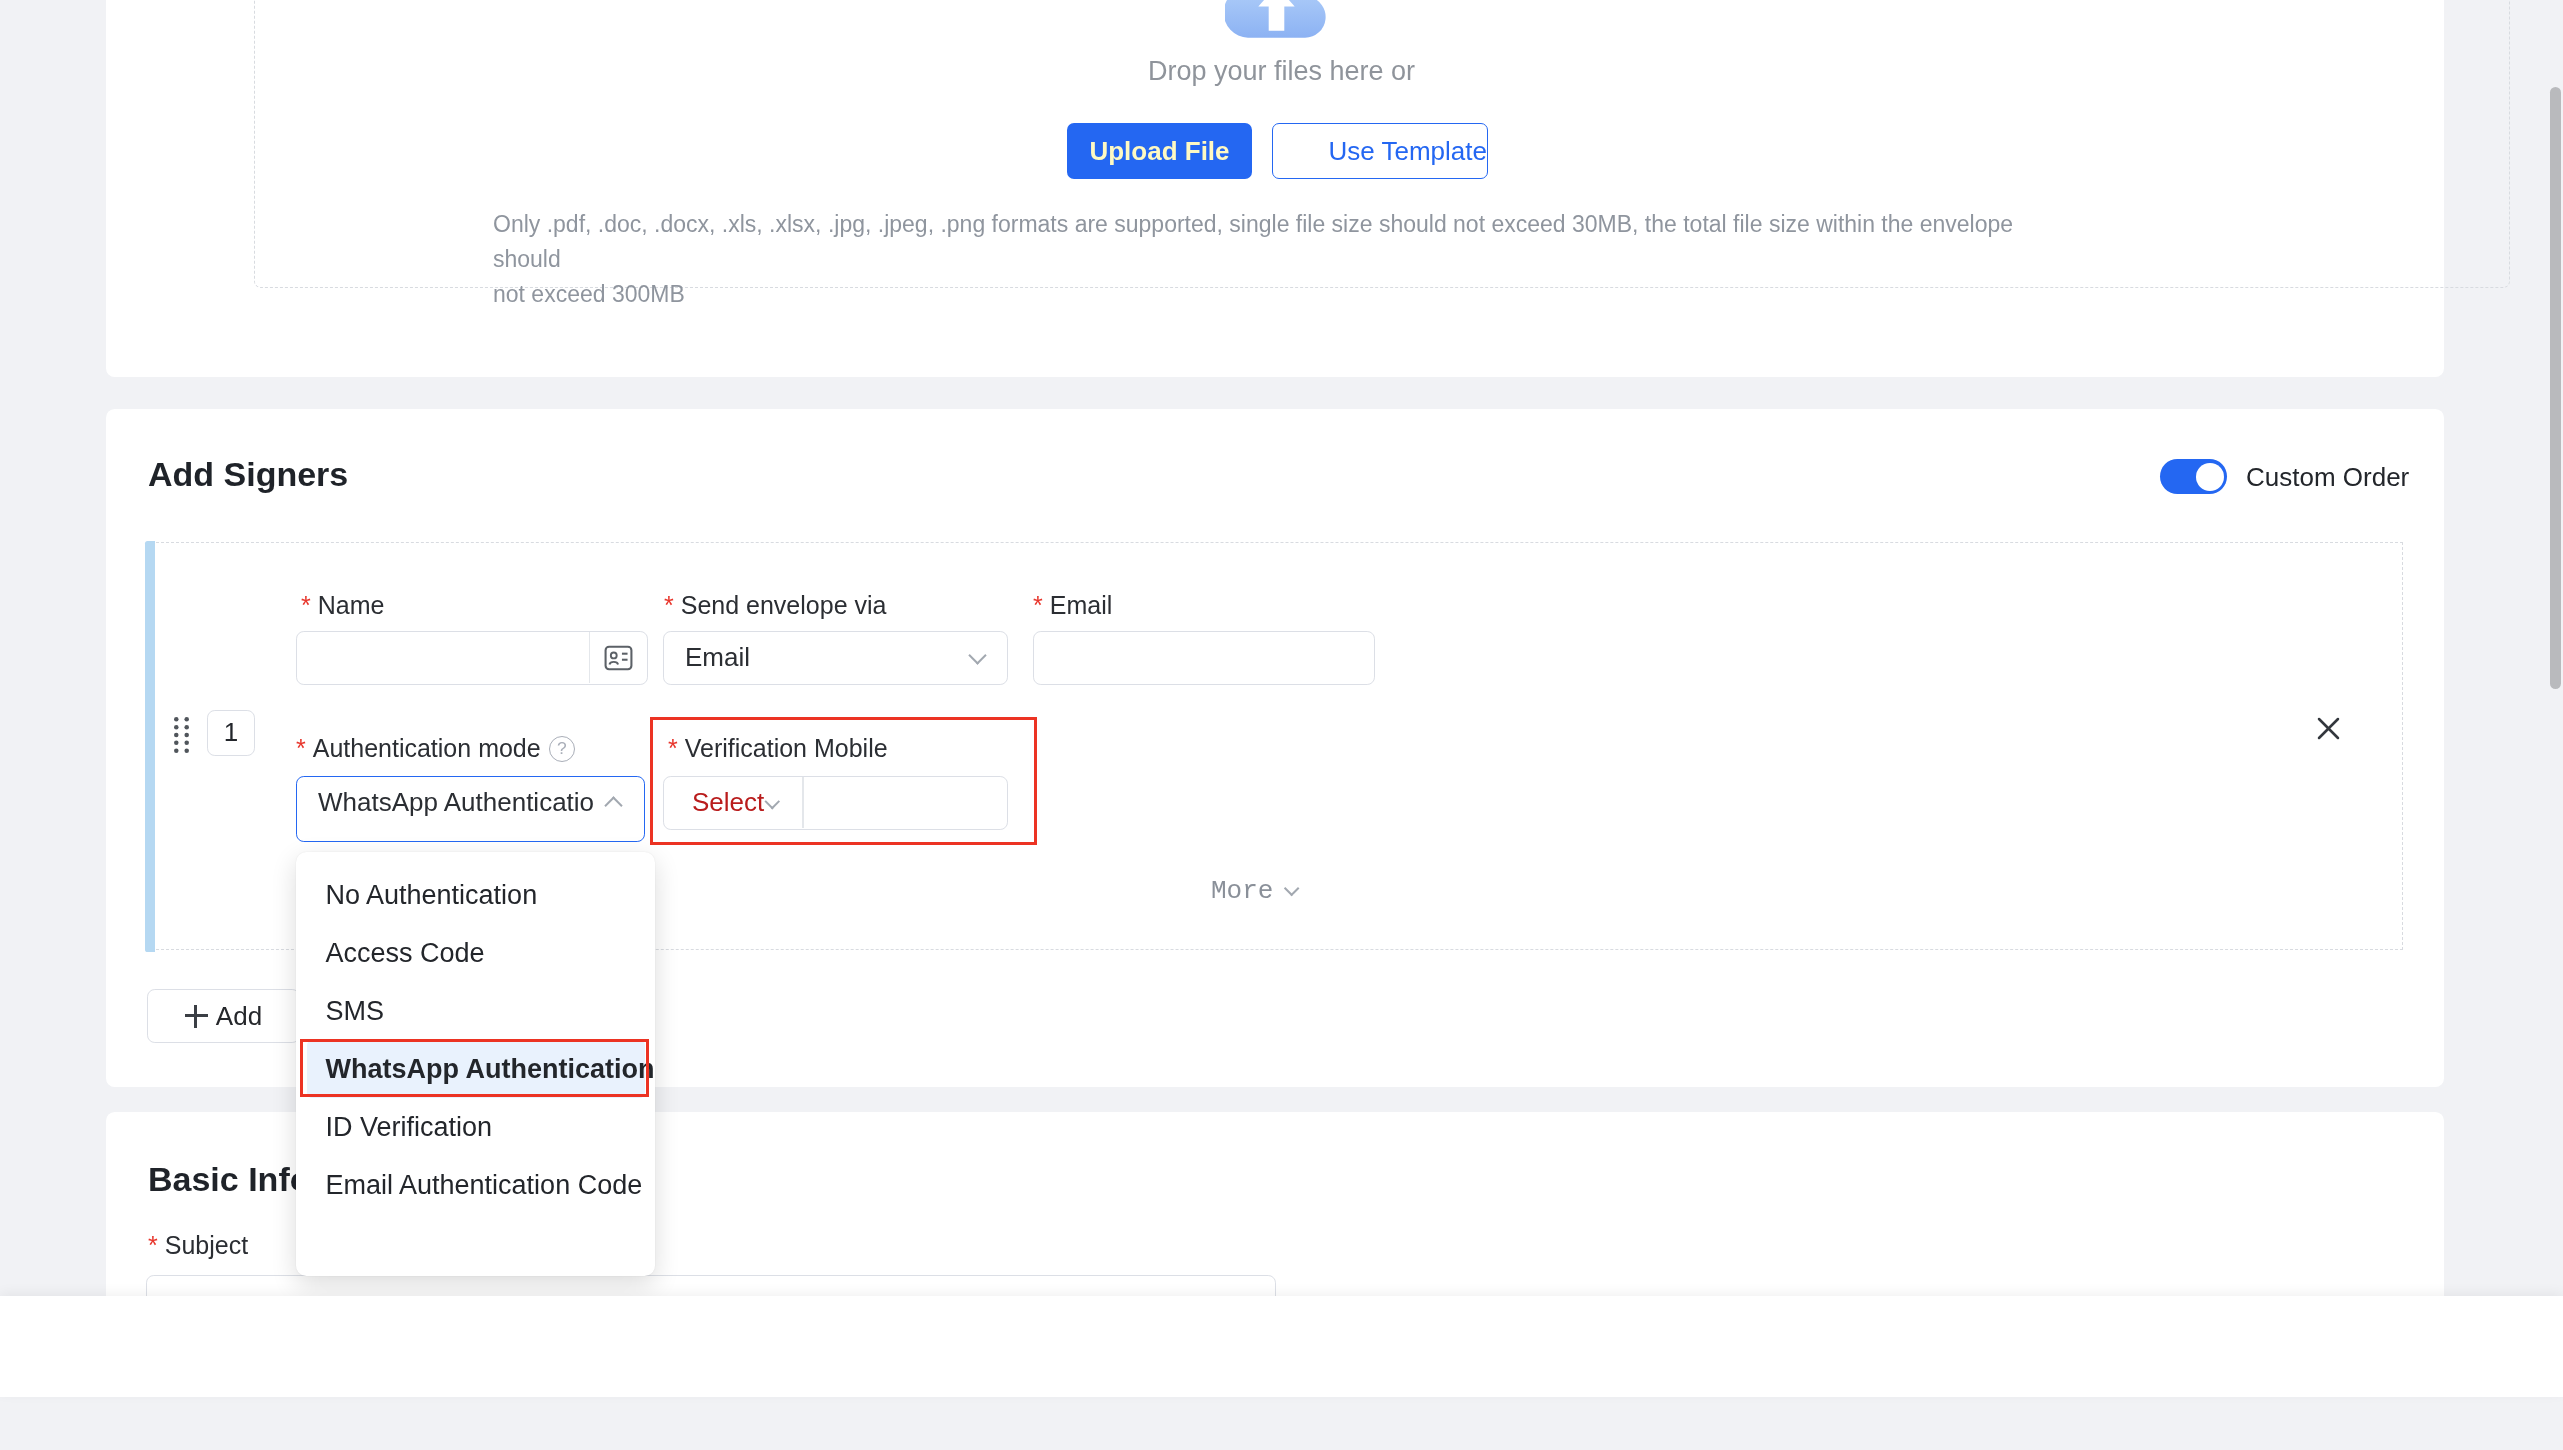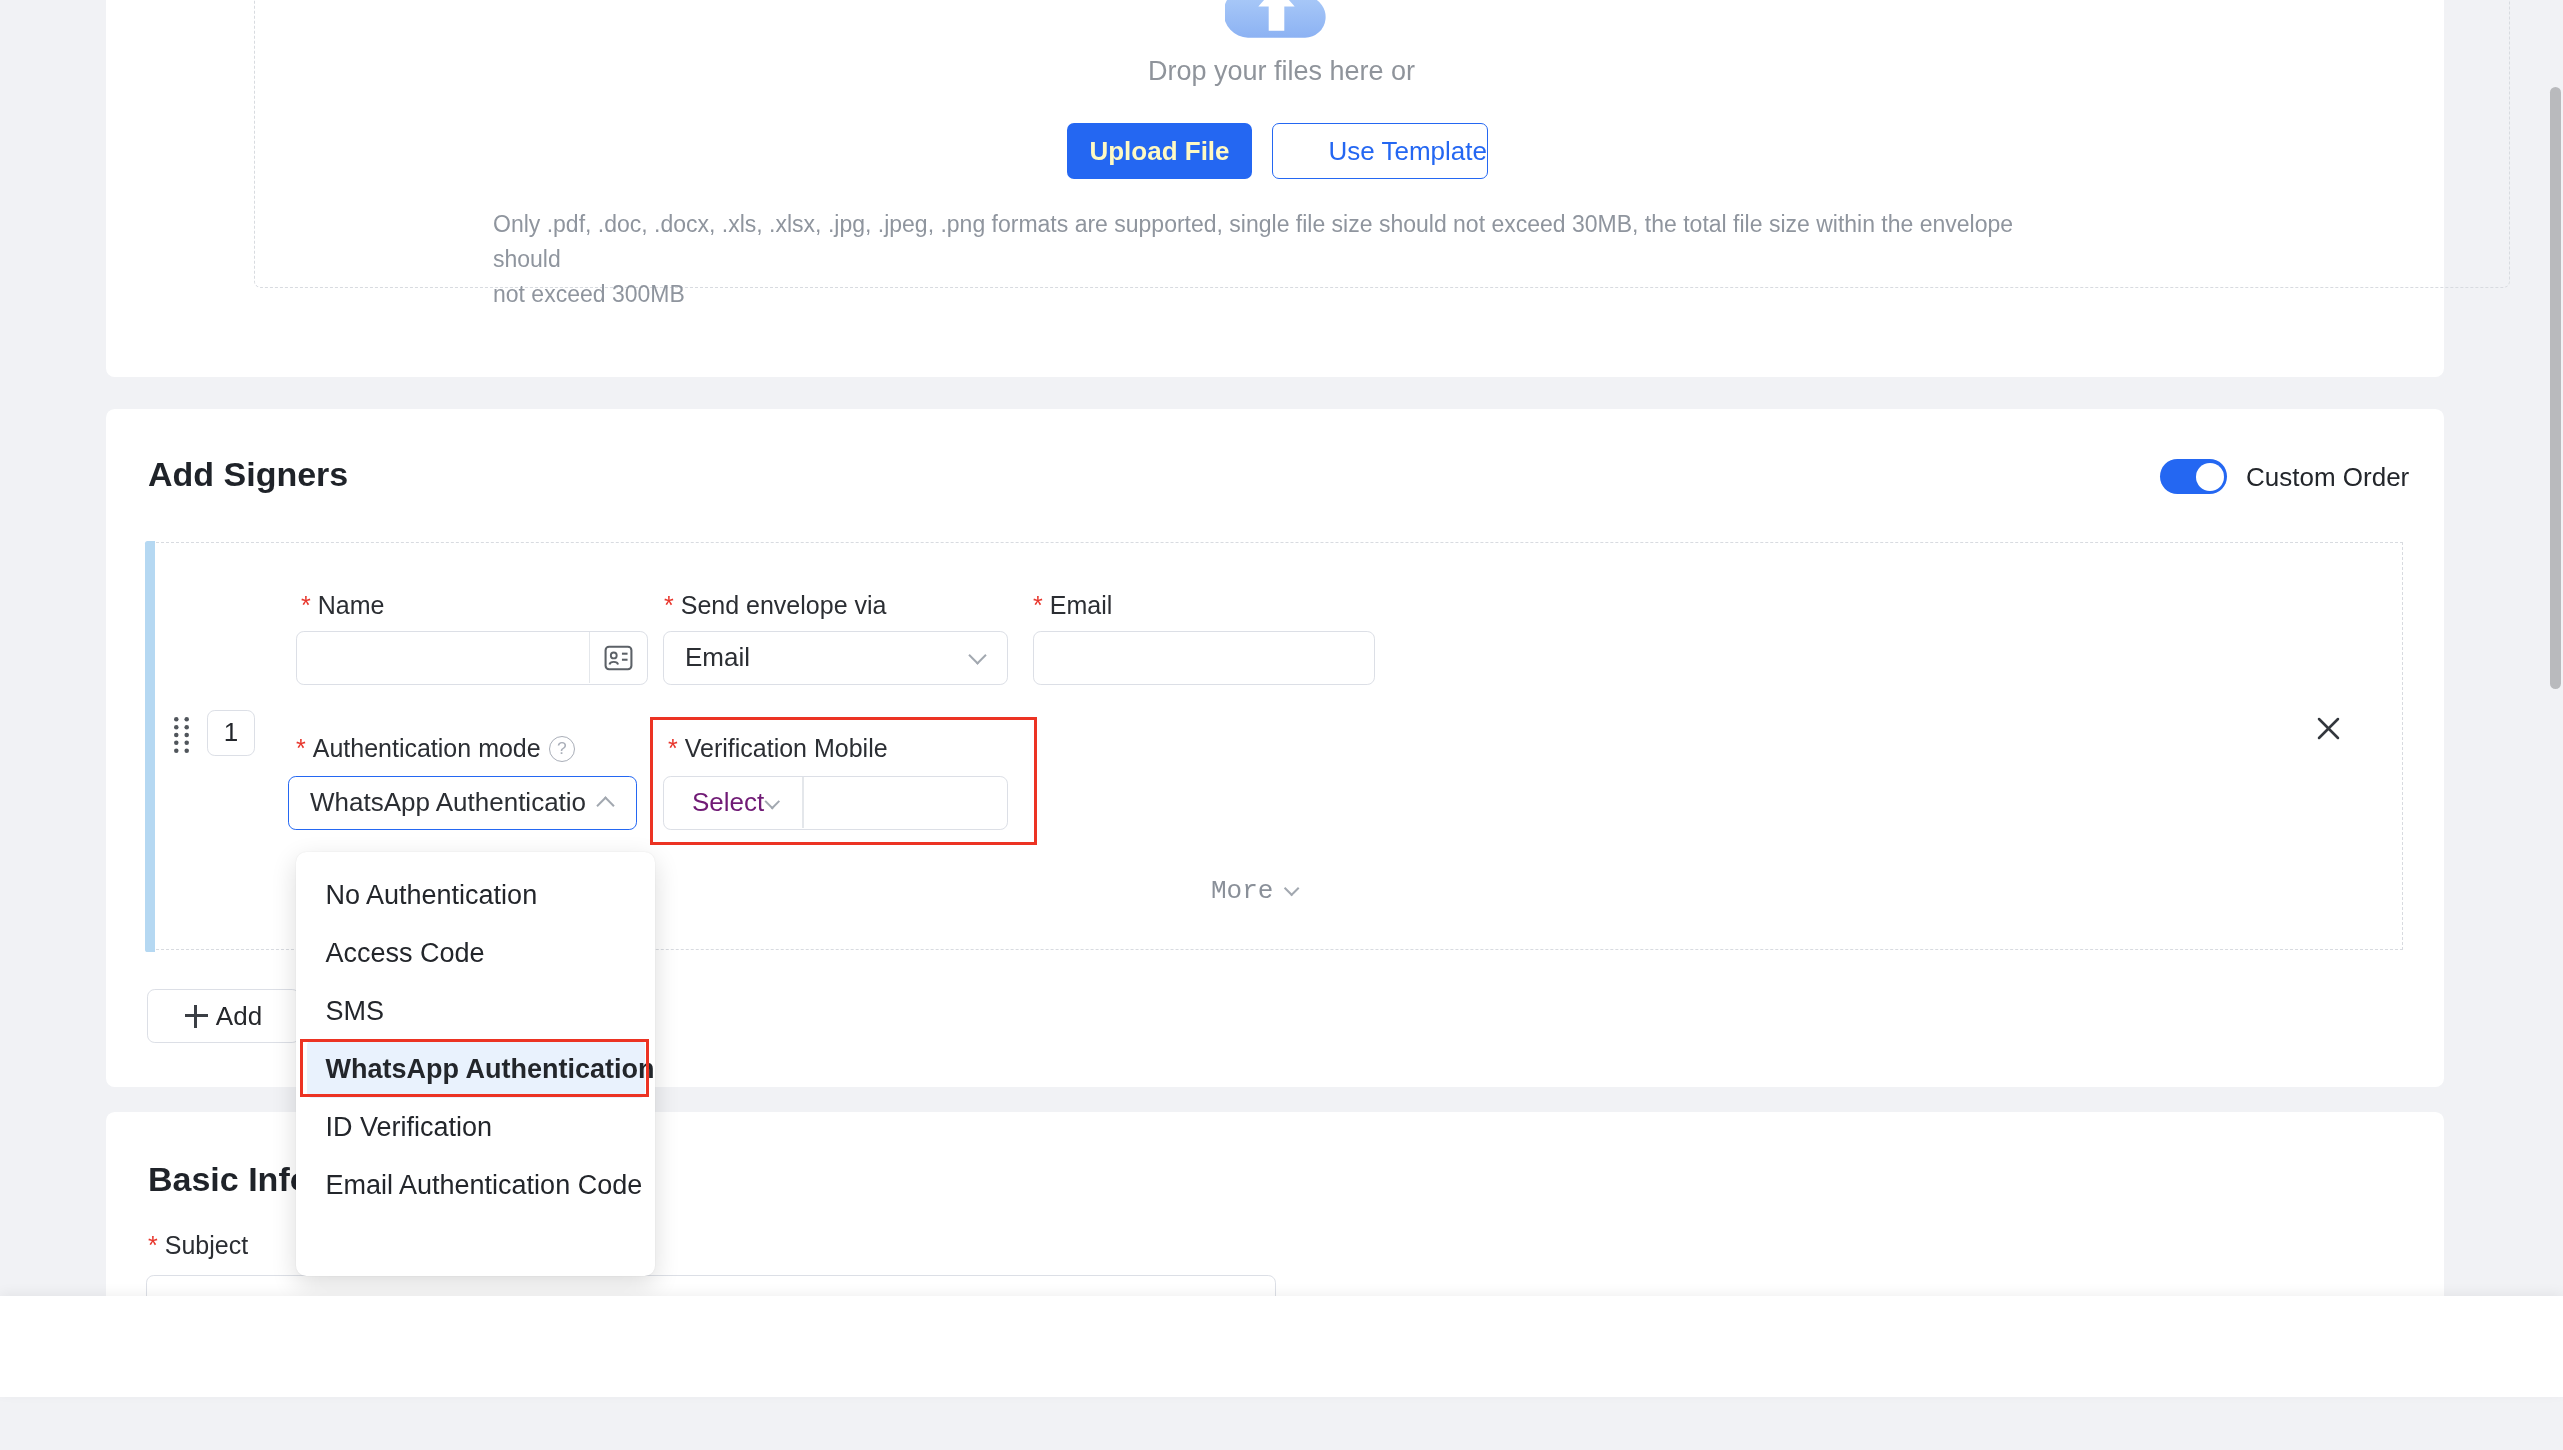--- a/index.html
+++ b/index.html
@@ -62,28 +62,28 @@
   #via-select .chv { right:23px; top:17.4px; }
   #email-input  { left:1033px; top:631px; width:342px; }
 
   #auth-label-wrap { left:296px; top:734px; }
   .qmark { display:inline-block; width:26px; height:26px; border:1.7px solid #a9aeb8; border-radius:50%;
     margin-left:8.7px; vertical-align:-5.2px; position:relative; }
   .qmark::after { content:"?"; position:absolute; left:0; top:0; width:23px; height:23px;
     text-align:center; line-height:23.5px; font-size:17.4px; color:#a9aeb8; }
   #vm-label-wrap { left:668px; top:734px; }
 
-  #auth-select { left:288px; top:776px; width:349px; height:54px; border:1.7px solid #2467F2;padding-left:14px; }
+  #auth-select { left:296px; top:776px; width:349px; height:66px; border:1.7px solid #2467F2;padding-left:14px; }
   #auth-select .chv { right:24.4px; top:22px; transform:rotate(-135deg); }
 
   #vm-annotation { position:absolute; left:650px; top:717px; width:387px; height:128px;
     border:3.5px solid #EC3323; z-index:12; pointer-events:none; }
   #vm-group { left:663px; top:776px; width:345px; height:54px; }
   #vm-select { position:absolute; left:0; top:0; width:138px; height:51px; }
-  #vm-select .ph { position:absolute; left:28px; line-height:51px; font-size:26px; color:#701a75; }
+  #vm-select .ph { position:absolute; left:28px; line-height:51px; font-size:26px; color:#b91c1c; }
   #vm-select .chv { left:103px; top:19px; width:10.5px; height:10.5px; }
   #vm-divider { position:absolute; left:138px; top:0; width:1.7px; height:51px; background:#e4e7eb; }
   #vm-input { position:absolute; left:139px; top:0; width:202px; height:51px; }
 
   #more-btn { position:absolute; left:1211px; top:876px; font-size:26px; color:#8a9099;font-family:Liberation Mono, monospace; }
   #more-btn .chv { position:relative; display:inline-block; margin-left:12.2px; top:-3.5px; width:11.3px; height:11.3px; }
   #close-btn { position:absolute; left:2313px; top:713px; width:31px; height:31px; }
 
   #add-btn { position:absolute; left:147px; top:989px; width:153px; height:54px;
     background:#fff; border:1.7px solid #dcdfe6; border-radius:7.8px; font-size:26px; color:#25272b;

